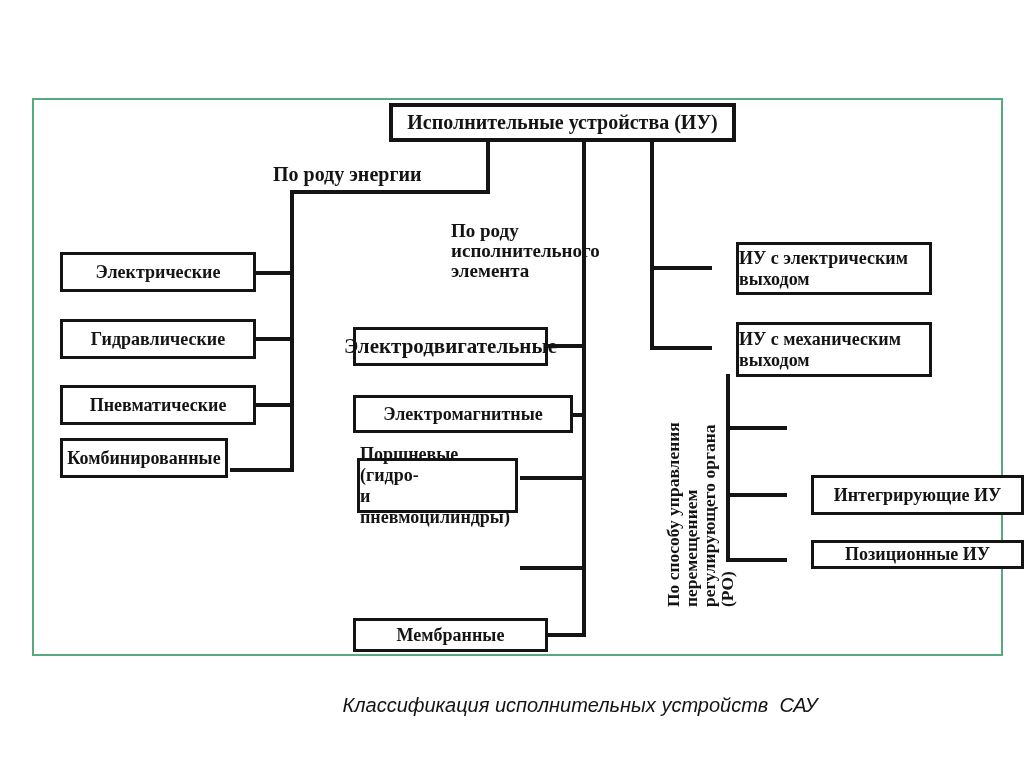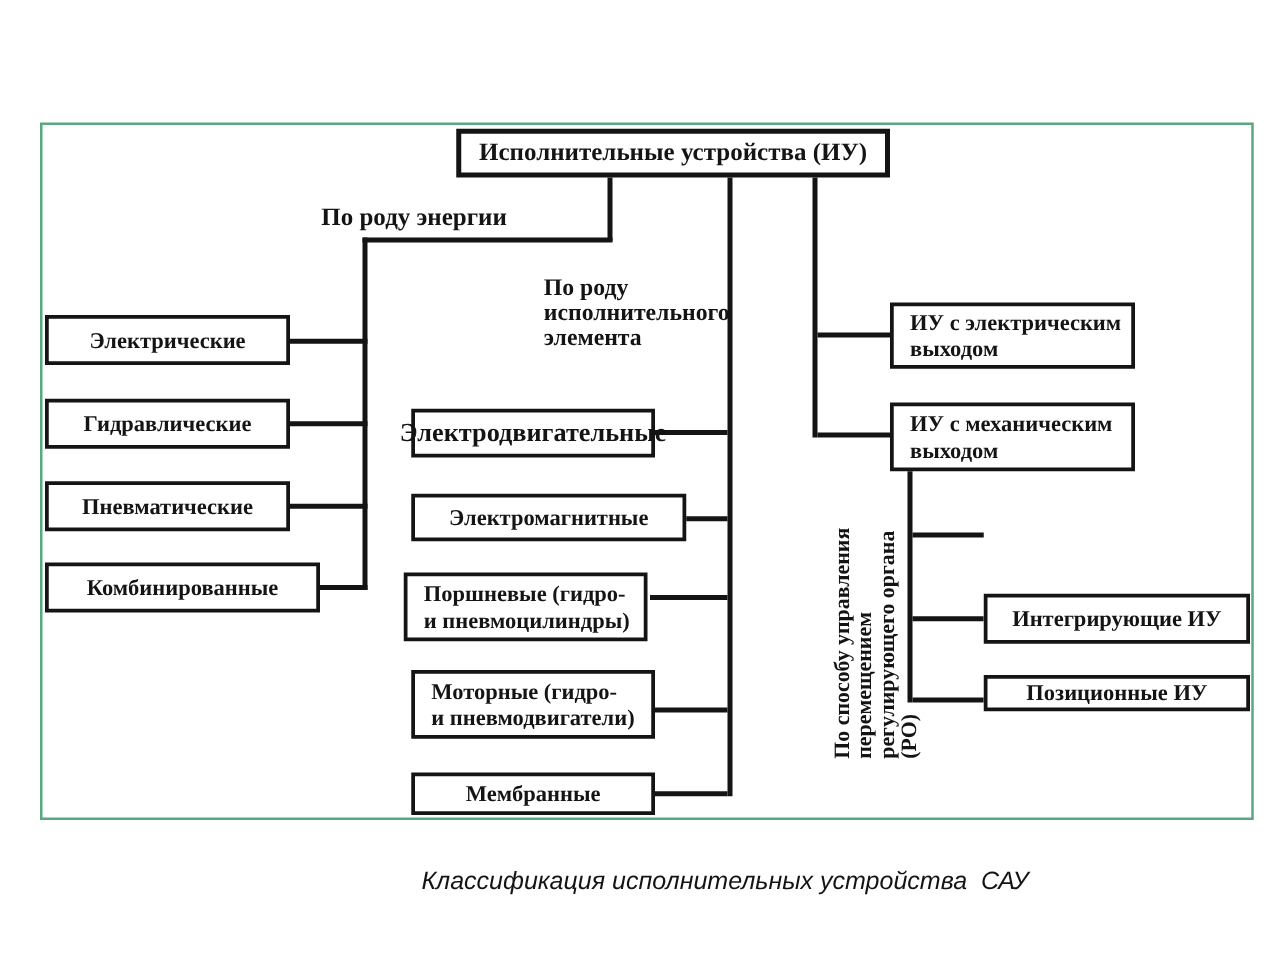--- a/index.html
+++ b/index.html
@@ -21,28 +21,30 @@
   .node{
     position:absolute;
     box-sizing:border-box;
     border:3px solid var(--ink,#141414);
     background:#ffffff;
     display:flex;align-items:center;justify-content:center;
     text-align:center;
     font-weight:bold;font-size:18px;line-height:21px;
     white-space:pre-line;
     z-index:2;
+    margin-left:24px;
   }
-  .node.ml{justify-content:flex-start;text-align:left;padding-left:13px;}
+  .node.ml{justify-content:flex-start;text-align:left;}
   .node.root{border-width:4px;font-size:20px;}
   .blabel{
     position:absolute;
     font-weight:bold;font-size:19px;line-height:20px;
     white-space:pre-line;
     z-index:2;
+    margin-left:16px;
   }
   .vert{
     position:absolute;
     left:606px;top:477px;width:188px;height:72px;
     transform:rotate(-90deg);
     transform-origin:center center;
     font-weight:bold;font-size:17.5px;line-height:18px;
     text-align:left;white-space:pre-line;
     z-index:2;
   }
@@ -85,42 +87,40 @@
   <div class="vl" style="left:726px;top:374px;width:4px;height:188px"></div>
   <div class="hl" style="left:730px;top:426px;width:57px;height:4px"></div>
   <div class="hl" style="left:730px;top:493px;width:57px;height:4px"></div>
   <div class="hl" style="left:730px;top:558px;width:57px;height:4px"></div>
 
   <div class="node root" style="left:365px;top:103px;width:347px;height:39px">Исполнительные устройства (ИУ)</div>
 
   <div class="node" style="left:36px;top:252px;width:196px;height:40px">Электрические</div>
   <div class="node" style="left:36px;top:319px;width:196px;height:40px">Гидравлические</div>
   <div class="node" style="left:36px;top:385px;width:196px;height:40px">Пневматические</div>
-  <div class="node" style="left:36px;top:450px;width:220px;height:40px">Комбинированные</div>
+  <div class="node" style="left:36px;top:438px;width:168px;height:40px">Комбинированные</div>
 
   <div class="node" style="left:329px;top:327px;width:195px;height:39px;font-size:21px">Электродвигательные</div>
   <div class="node" style="left:329px;top:395px;width:220px;height:38px">Электромагнитные</div>
-  <div class="node ml" style="left:323px;top:458px;width:195px;height:55px">Поршневые (гидро-
+  <div class="node ml" style="left:333px;top:458px;width:161px;height:55px">Поршневые (гидро-
 и пневмоцилиндры)</div>
-  <div class="node ml" style="left:329px;top:536px;width:195px;height:55px">Моторные (гидро-
-и пневмодвигатели)</div>
   <div class="node" style="left:329px;top:618px;width:195px;height:34px">Мембранные</div>
 
   <div class="node ml" style="left:712px;top:242px;width:196px;height:53px">ИУ с электрическим
 выходом</div>
   <div class="node ml" style="left:712px;top:322px;width:196px;height:55px">ИУ с механическим
 выходом</div>
 
   <div class="node" style="left:787px;top:475px;width:213px;height:40px">Интегрирующие ИУ</div>
   <div class="node" style="left:787px;top:540px;width:213px;height:29px">Позиционные ИУ</div>
 
   <div class="blabel" style="left:257px;top:164px;font-size:20px">По роду энергии</div>
   <div class="blabel" style="left:435px;top:221px">По роду
 исполнительного
 элемента</div>
   <div class="vert">По способу управления
 перемещением
 регулирующего органа
 (РО)</div>
 
-  <div class="caption">Классификация исполнительных устройства  САУ</div>
+  <div class="caption">Классификация исполнительных устройств  САУ</div>
 
 </div>
 
 </body></html>

